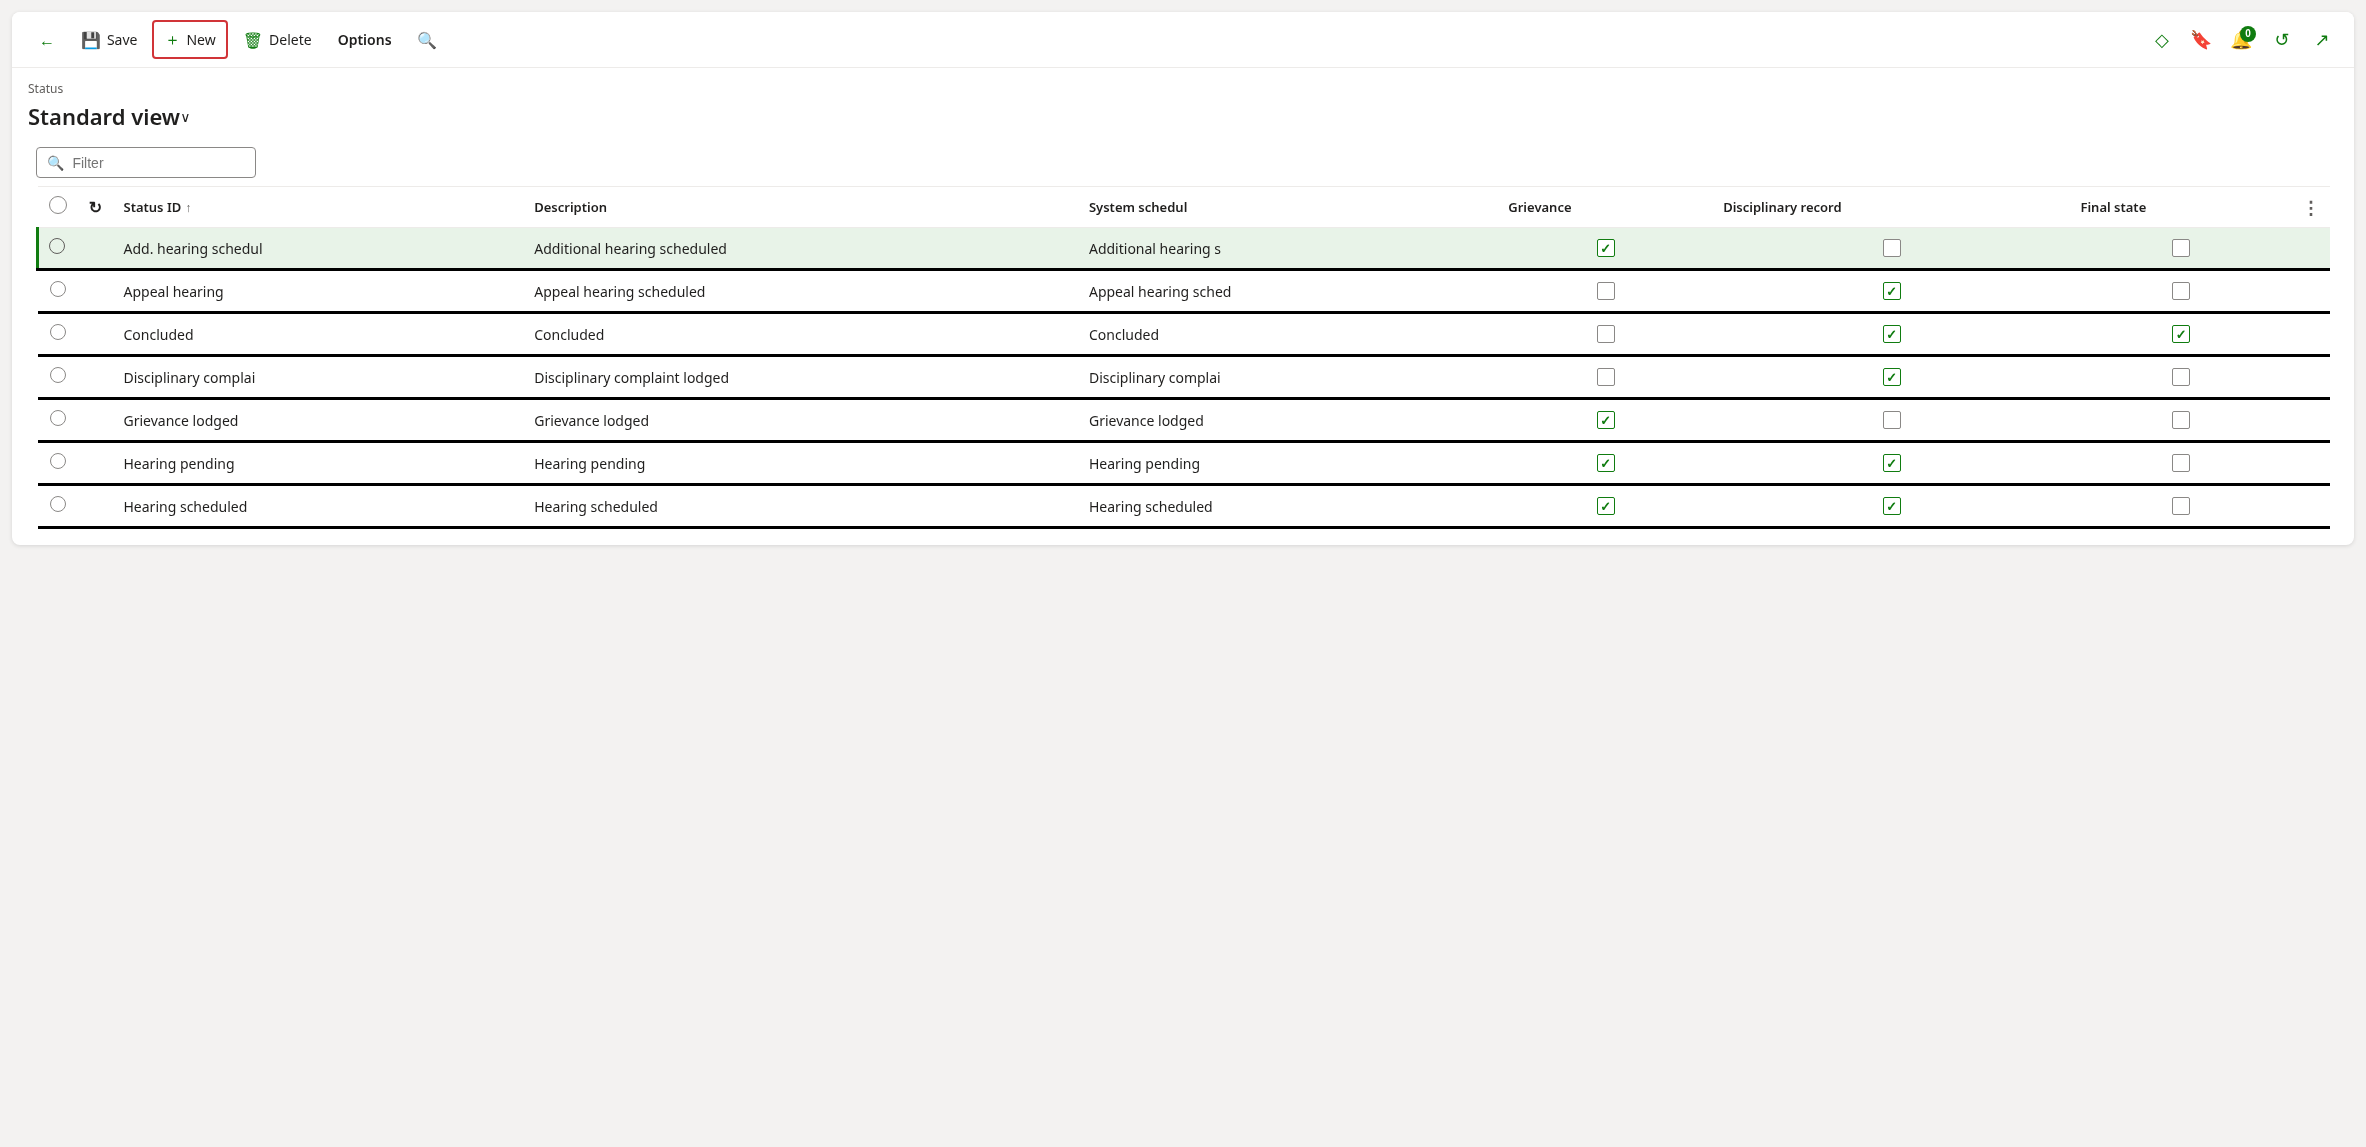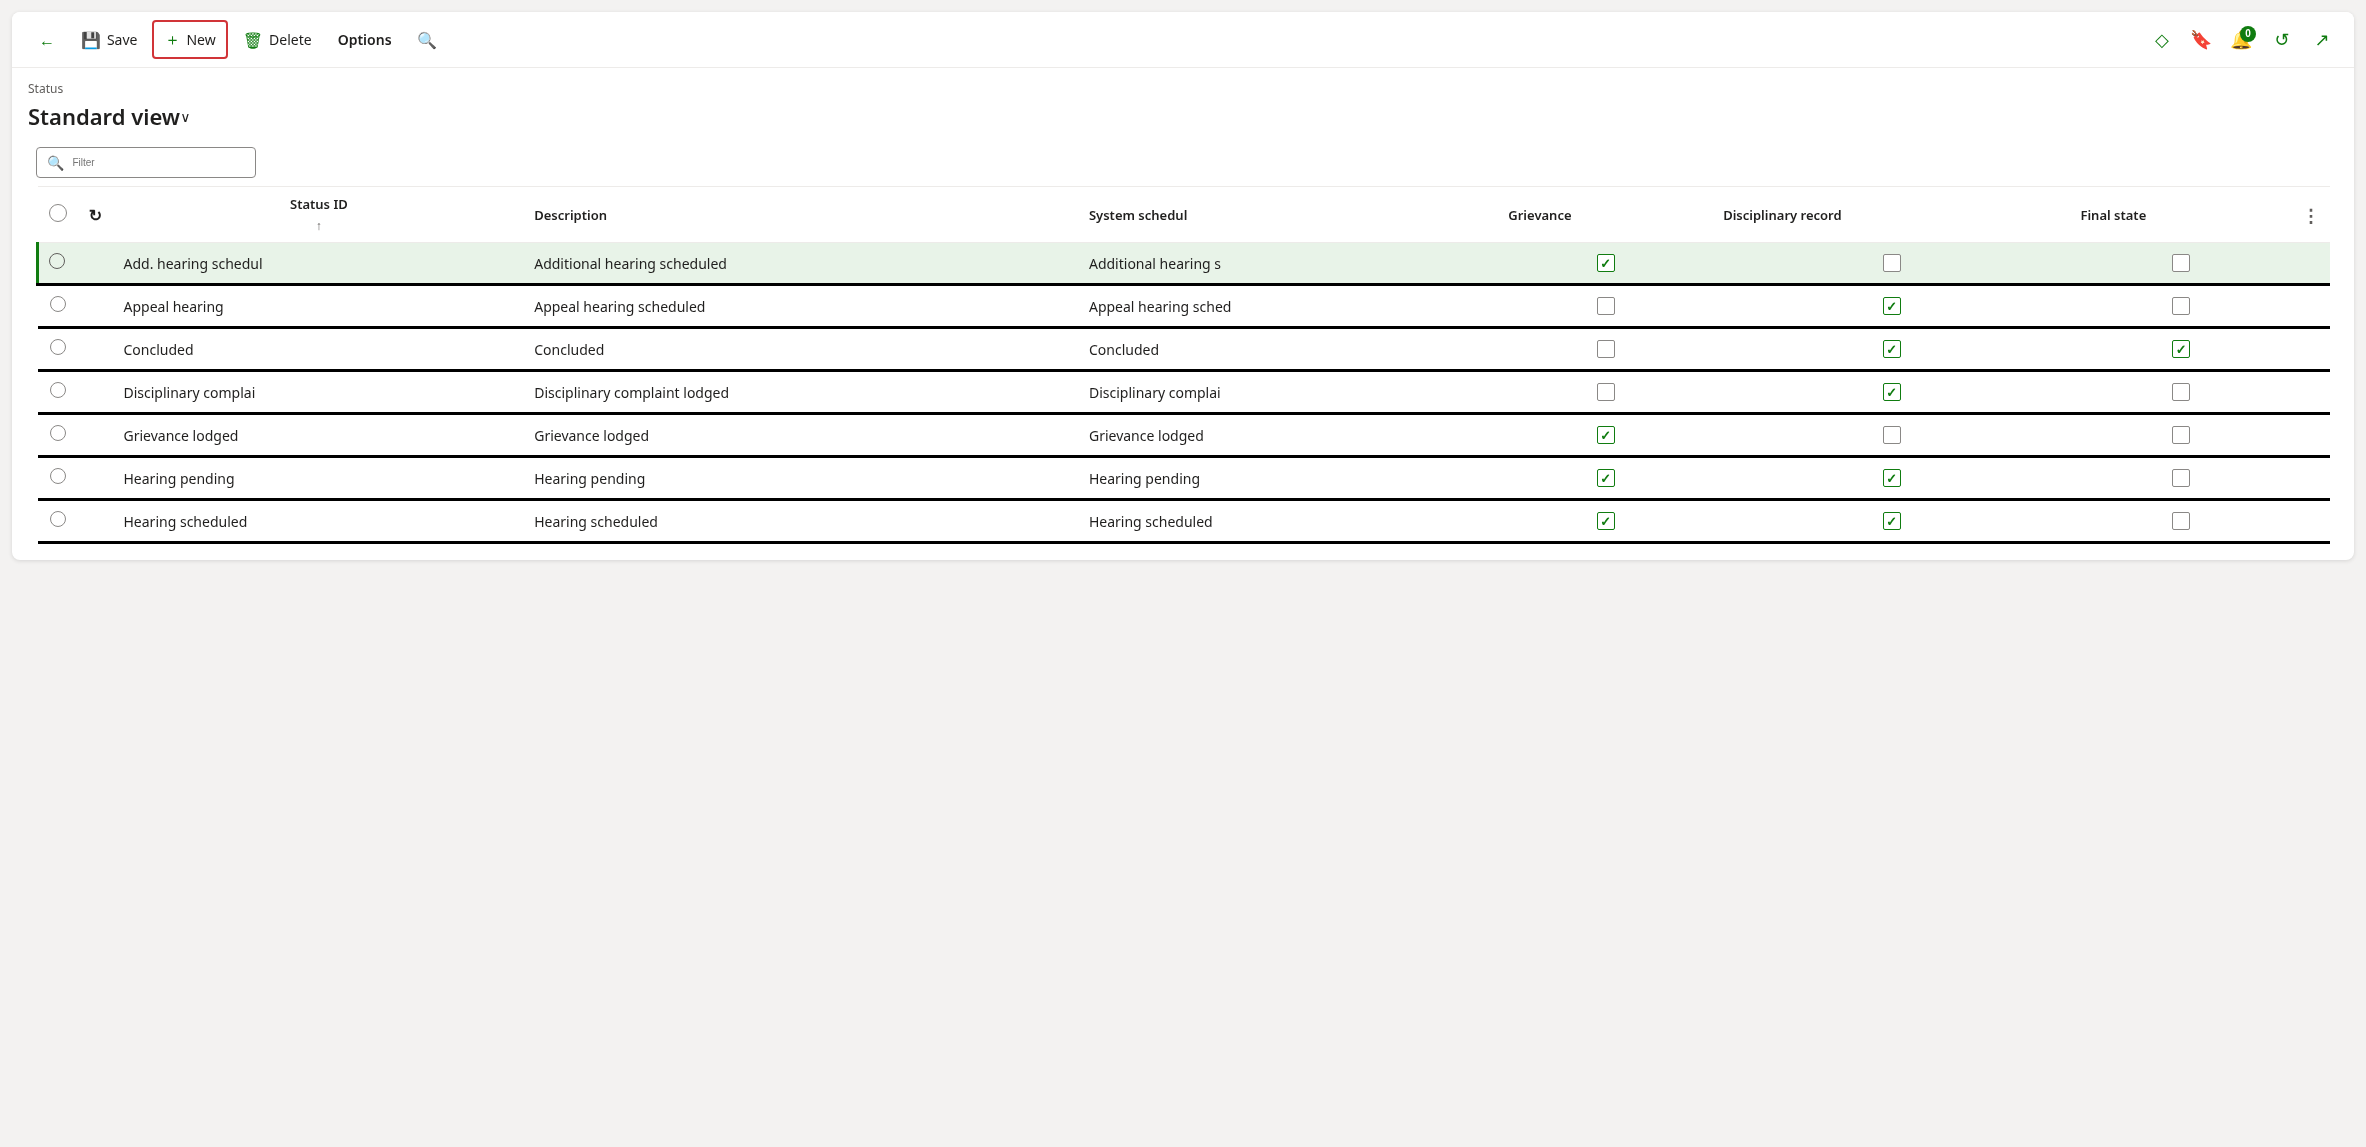--- a/index.html
+++ b/index.html
@@ -120,21 +120,21 @@
       border: 1px solid #8a8886;
       border-radius: 4px;
       padding: 5px 10px;
       width: 220px;
       background: #fff;
       gap: 8px;
     }
     .filter-input-wrap input {
       border: none;
       outline: none;
-      font-size: 10px;
+      font-size: 14px;
       color: #201f1e;
       background: transparent;
       width: 100%;
     }
     .filter-icon { color: #605e5c; font-size: 14px; }
 
     
     .table-wrap {
       padding: 0 24px 16px 24px;
       overflow-x: auto;
@@ -162,21 +162,20 @@
       text-align: center;
     }
     thead th.col-refresh {
       width: 36px;
       text-align: center;
     }
     .th-sort {
       display: flex;
       align-items: center;
       gap: 4px;
-      flex-direction: column;
     }
     .sort-arrow { font-size: 12px; color: #605e5c; }
     .col-more { width: 28px; text-align: center; }
 
     tbody tr {
       border-bottom: 3px solid #000000;
     }
     tbody tr.selected-row {
       background: #e8f3e8;
       border-left: 3px solid #107c10;

